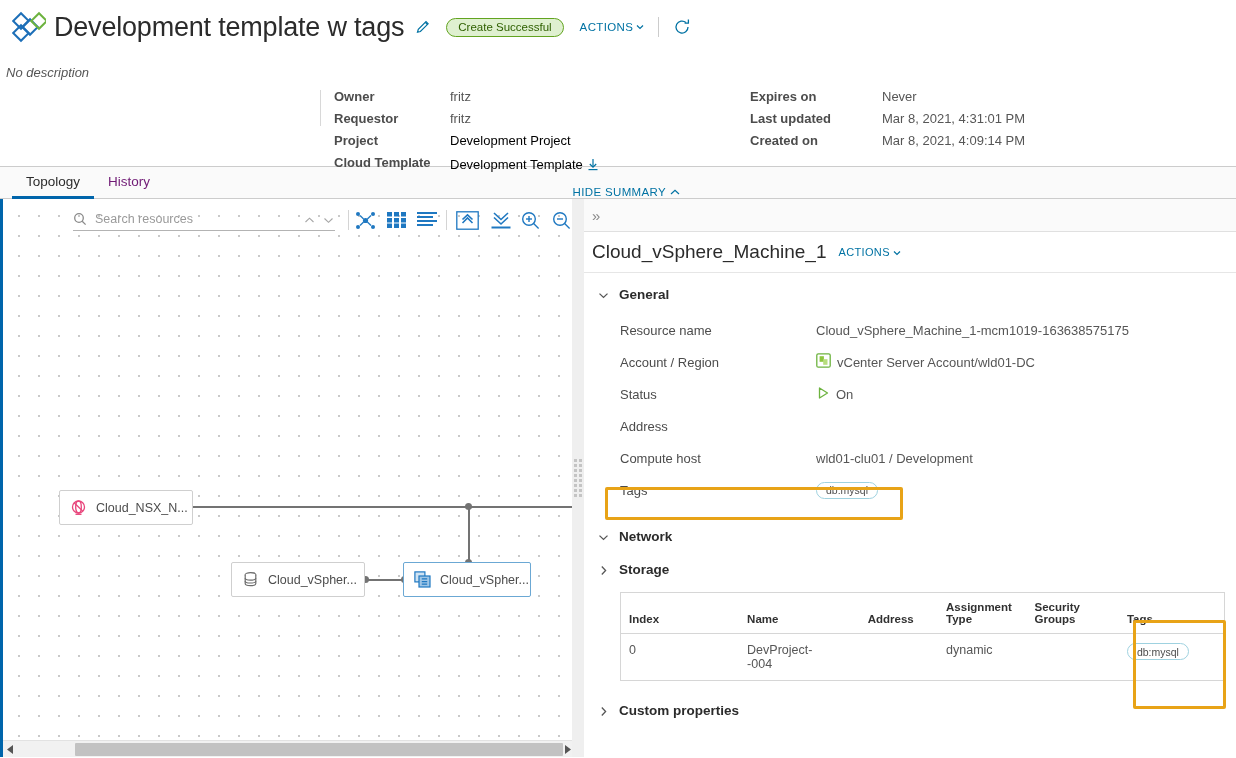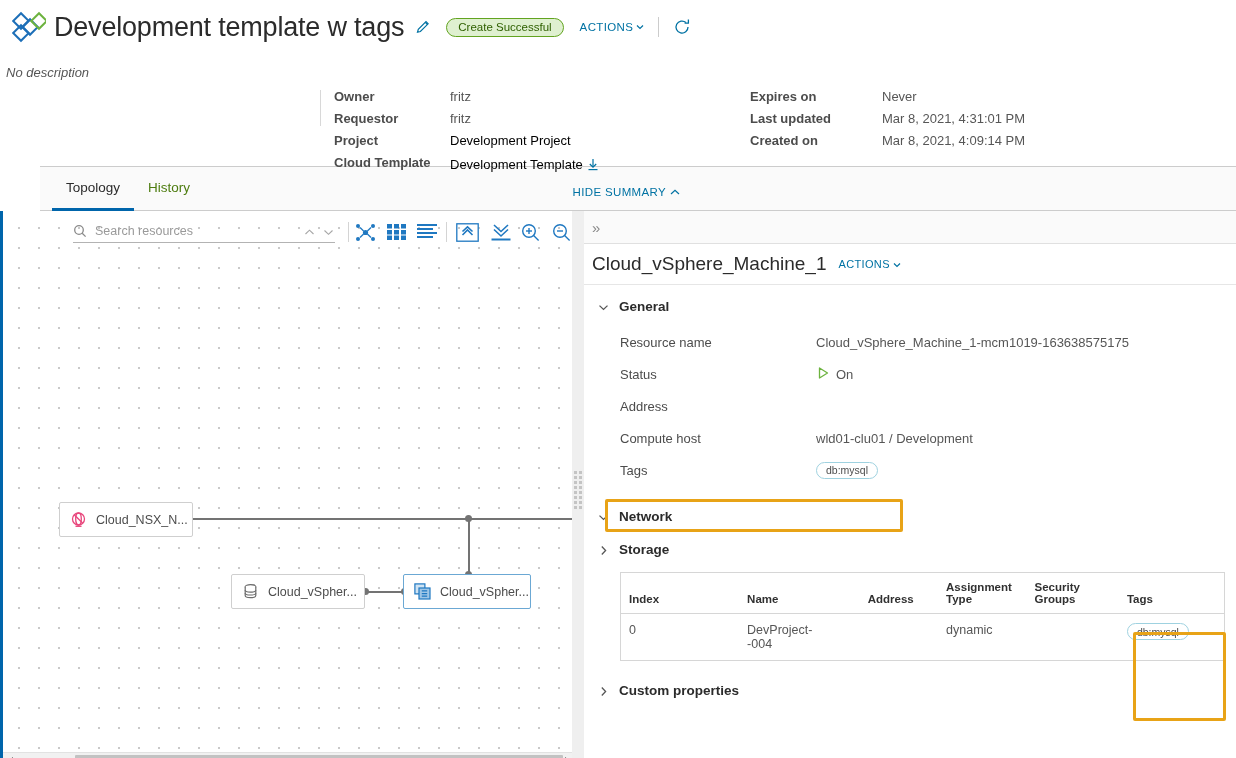--- a/index.html
+++ b/index.html
@@ -56,26 +56,26 @@
 
   .hide-summary {
     position: absolute; right: 556px; top: 142px;
     font-size: 11.5px; letter-spacing: .35px;
     color: #0072a3; cursor: pointer;
     display: inline-flex; align-items: center; gap: 4px;
   }
 
   
   #tabs {
-    height: 45px; border-top: 1px solid #cccccc; border-bottom: 1px solid #cccccc;
-    background: #fafafa; display: flex; align-items: stretch; padding-left: 12px; margin-left: 40px;
+    height: 33px; border-top: 1px solid #cccccc; border-bottom: 1px solid #cccccc;
+    background: #fafafa; display: flex; align-items: stretch; padding-left: 12px;
   }
   .tab {
     display: flex; align-items: center; padding: 0 14px;
-    font-size: 13.5px; color: #4d7c0f; cursor: pointer;
+    font-size: 13.5px; color: #701a75; cursor: pointer;
     border-bottom: 3px solid transparent; margin-bottom: -1px;
   }
   .tab.active { color: #2b2b2b; border-bottom-color: #0065ab; }
 
   
   #body { position: relative; height: 558px; display: flex; }
 
   
   #topology {
     position: relative; width: 572px; flex: 0 0 572px;
@@ -473,20 +473,33 @@
           </svg></span>
       <span>General</span>
     </div>
 
     <div class="prop-grid" style="margin-top:12px;">
       <div class="prop-row">
         <div class="prop-k">Resource name</div>
         <div class="prop-v">Cloud_vSphere_Machine_1-mcm1019-163638575175</div>
       </div>
       <div class="prop-row">
+        <div class="prop-k">Account / Region</div>
+        <div class="prop-v">
+          <span>
+            <svg width="15" height="15" viewBox="0 0 15 15" fill="none" stroke="#6db33f" stroke-width="1.3">
+              <rect x="0.8" y="0.8" width="13.4" height="13.4" rx="1.5"></rect>
+              <rect x="3.6" y="3.2" width="4.3" height="5.6" fill="#8dc63f" stroke="none"></rect>
+              <rect x="7.2" y="6.2" width="4.3" height="5.6" fill="#b7dd7e" stroke="none"></rect>
+            </svg>
+          </span>
+          <span>vCenter Server Account/wld01-DC</span>
+        </div>
+      </div>
+      <div class="prop-row">
         <div class="prop-k">Status</div>
         <div class="prop-v">
           <span>
             <svg width="14" height="14" viewBox="0 0 14 14" fill="none" stroke="#6db33f" stroke-width="1.3">
                 <path d="M3.5 2 L11.5 7 L3.5 12 Z" stroke-linejoin="round"></path>
               </svg>
           </span>
           <span>On</span>
         </div>
       </div>

